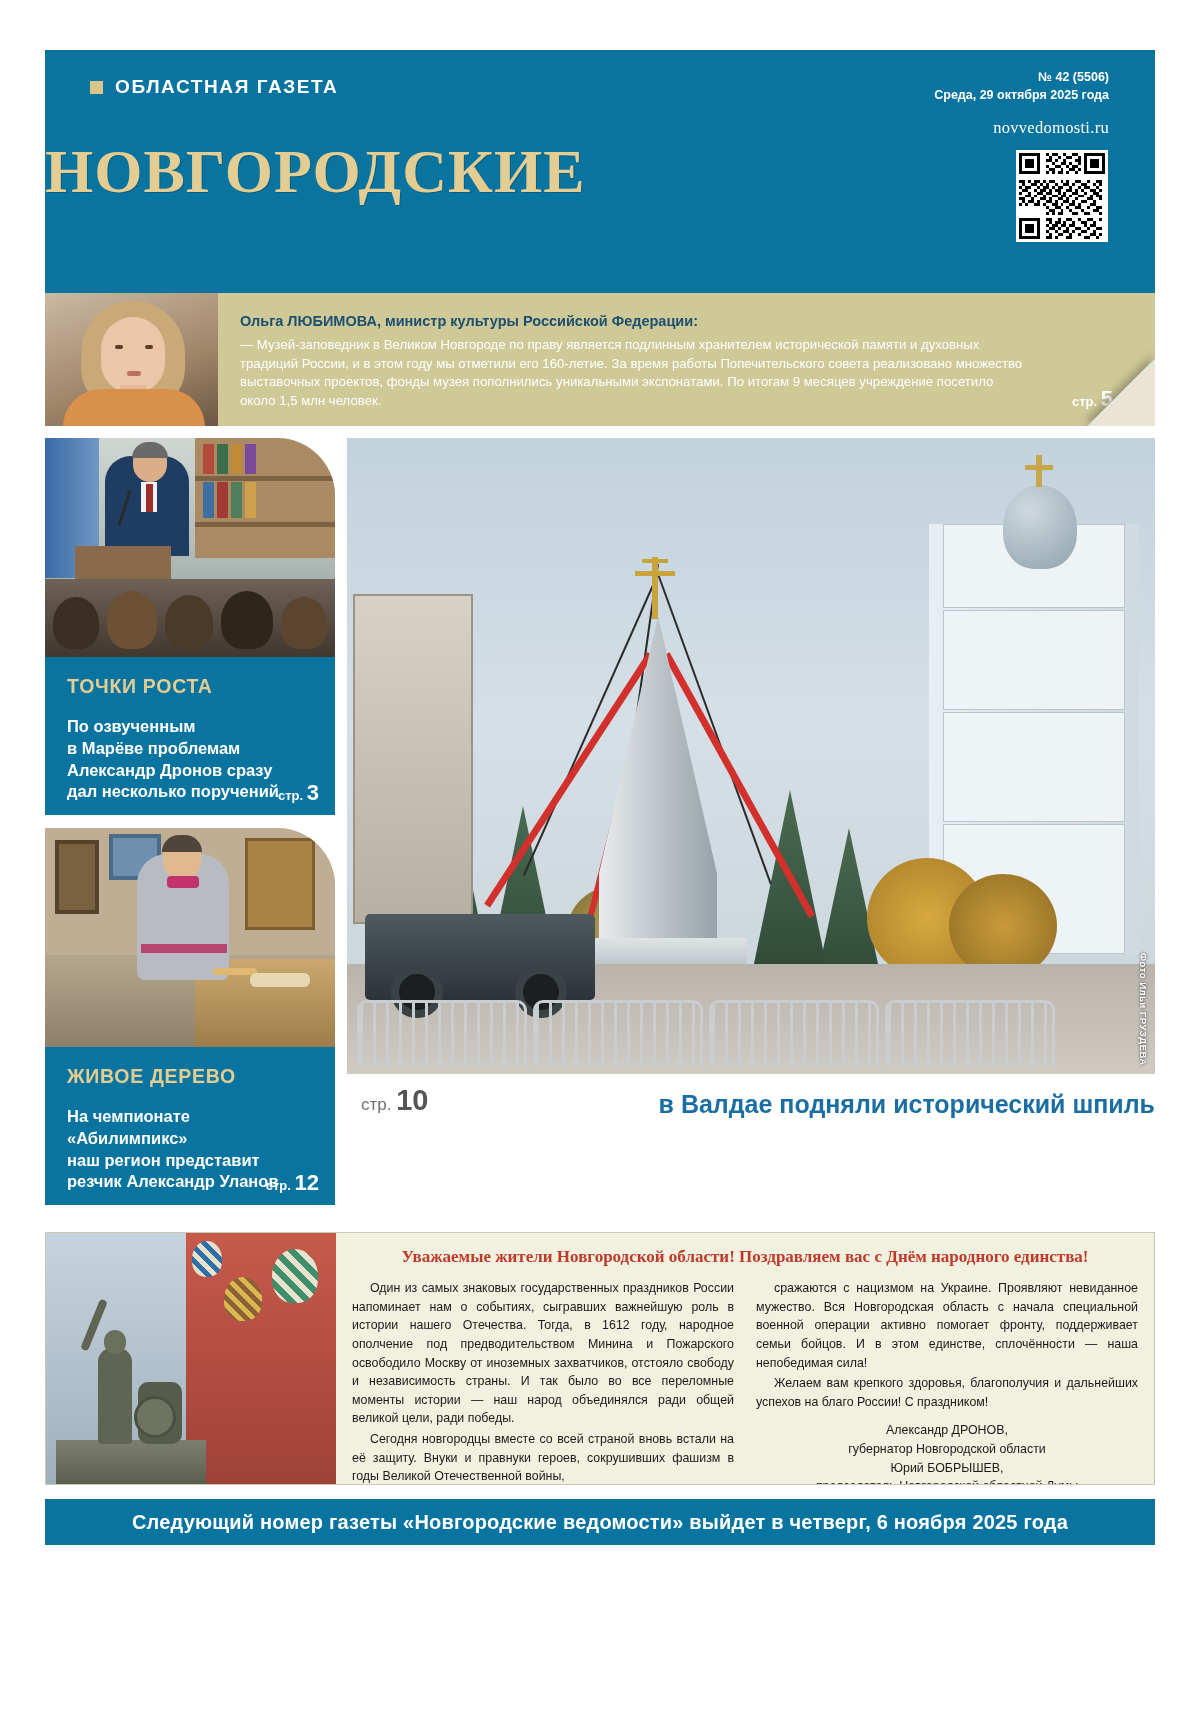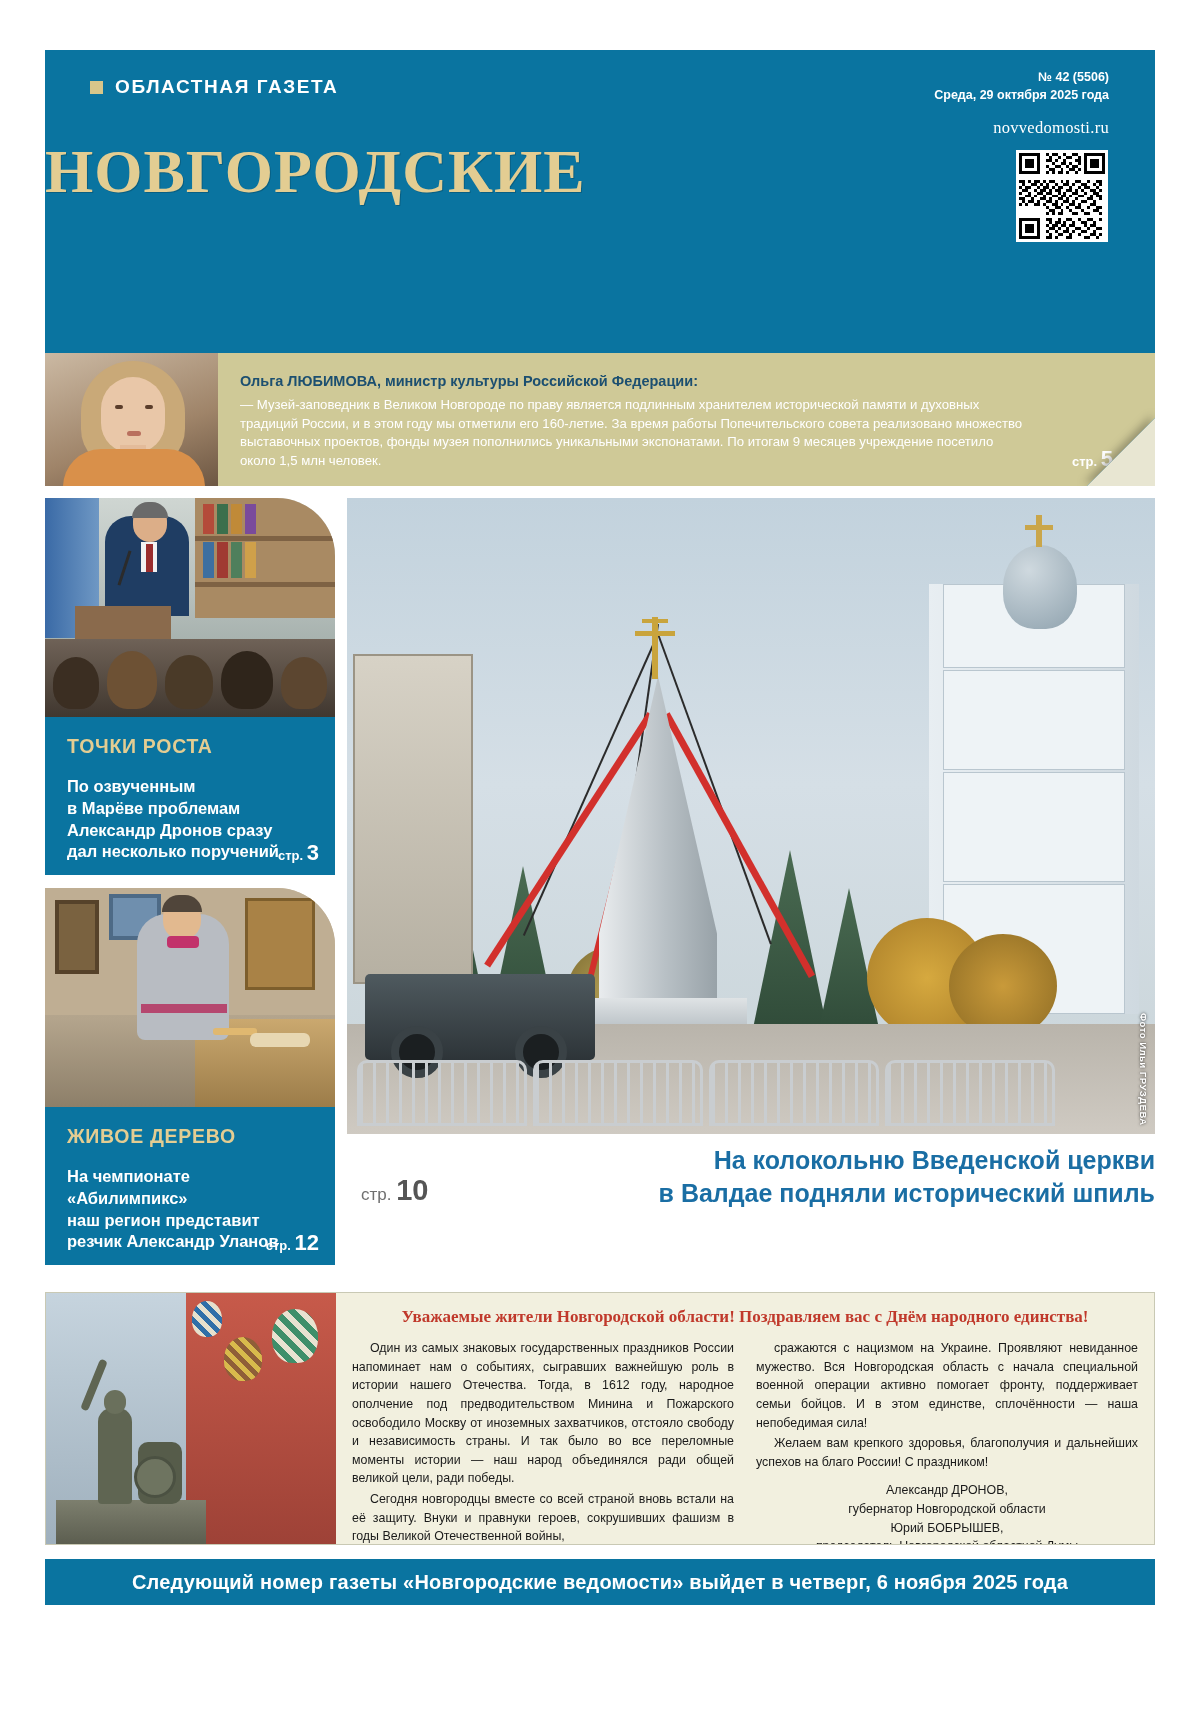--- a/index.html
+++ b/index.html
@@ -17,21 +17,21 @@
     width: 1200px;
     height: 1709px;
     background: #ffffff;
     padding: 50px 45px 20px 45px;
   }
 
   
   .masthead {
     position: relative;
     width: 1110px;
-    height: 303px;
+    height: 243px;
     background: #0a74a0;
     overflow: hidden;
   }
 
   .mh-kicker {
     position: absolute;
     left: 45px;
     top: 26px;
     display: flex;
     align-items: center;
@@ -797,21 +797,20 @@
         <div class="photo-credit">Фото Ильи ГРУЗДЕВА</div>
       </div>
 
 
       <div class="hero-sub-wrap">
         <div class="hero-page">
           <span>стр.</span>
           <b>10</b>
         </div>
         <div class="hero-sub">
-          <div>На колокольню Введенской церкви</div>
           <div>в Валдае подняли исторический шпиль</div>
         </div>
       </div>
     </div>
   </div>
 
   <div class="bottom">
     <div class="b-photo">
       <div class="bp-sky"></div>
       <div class="bp-cath"></div>

